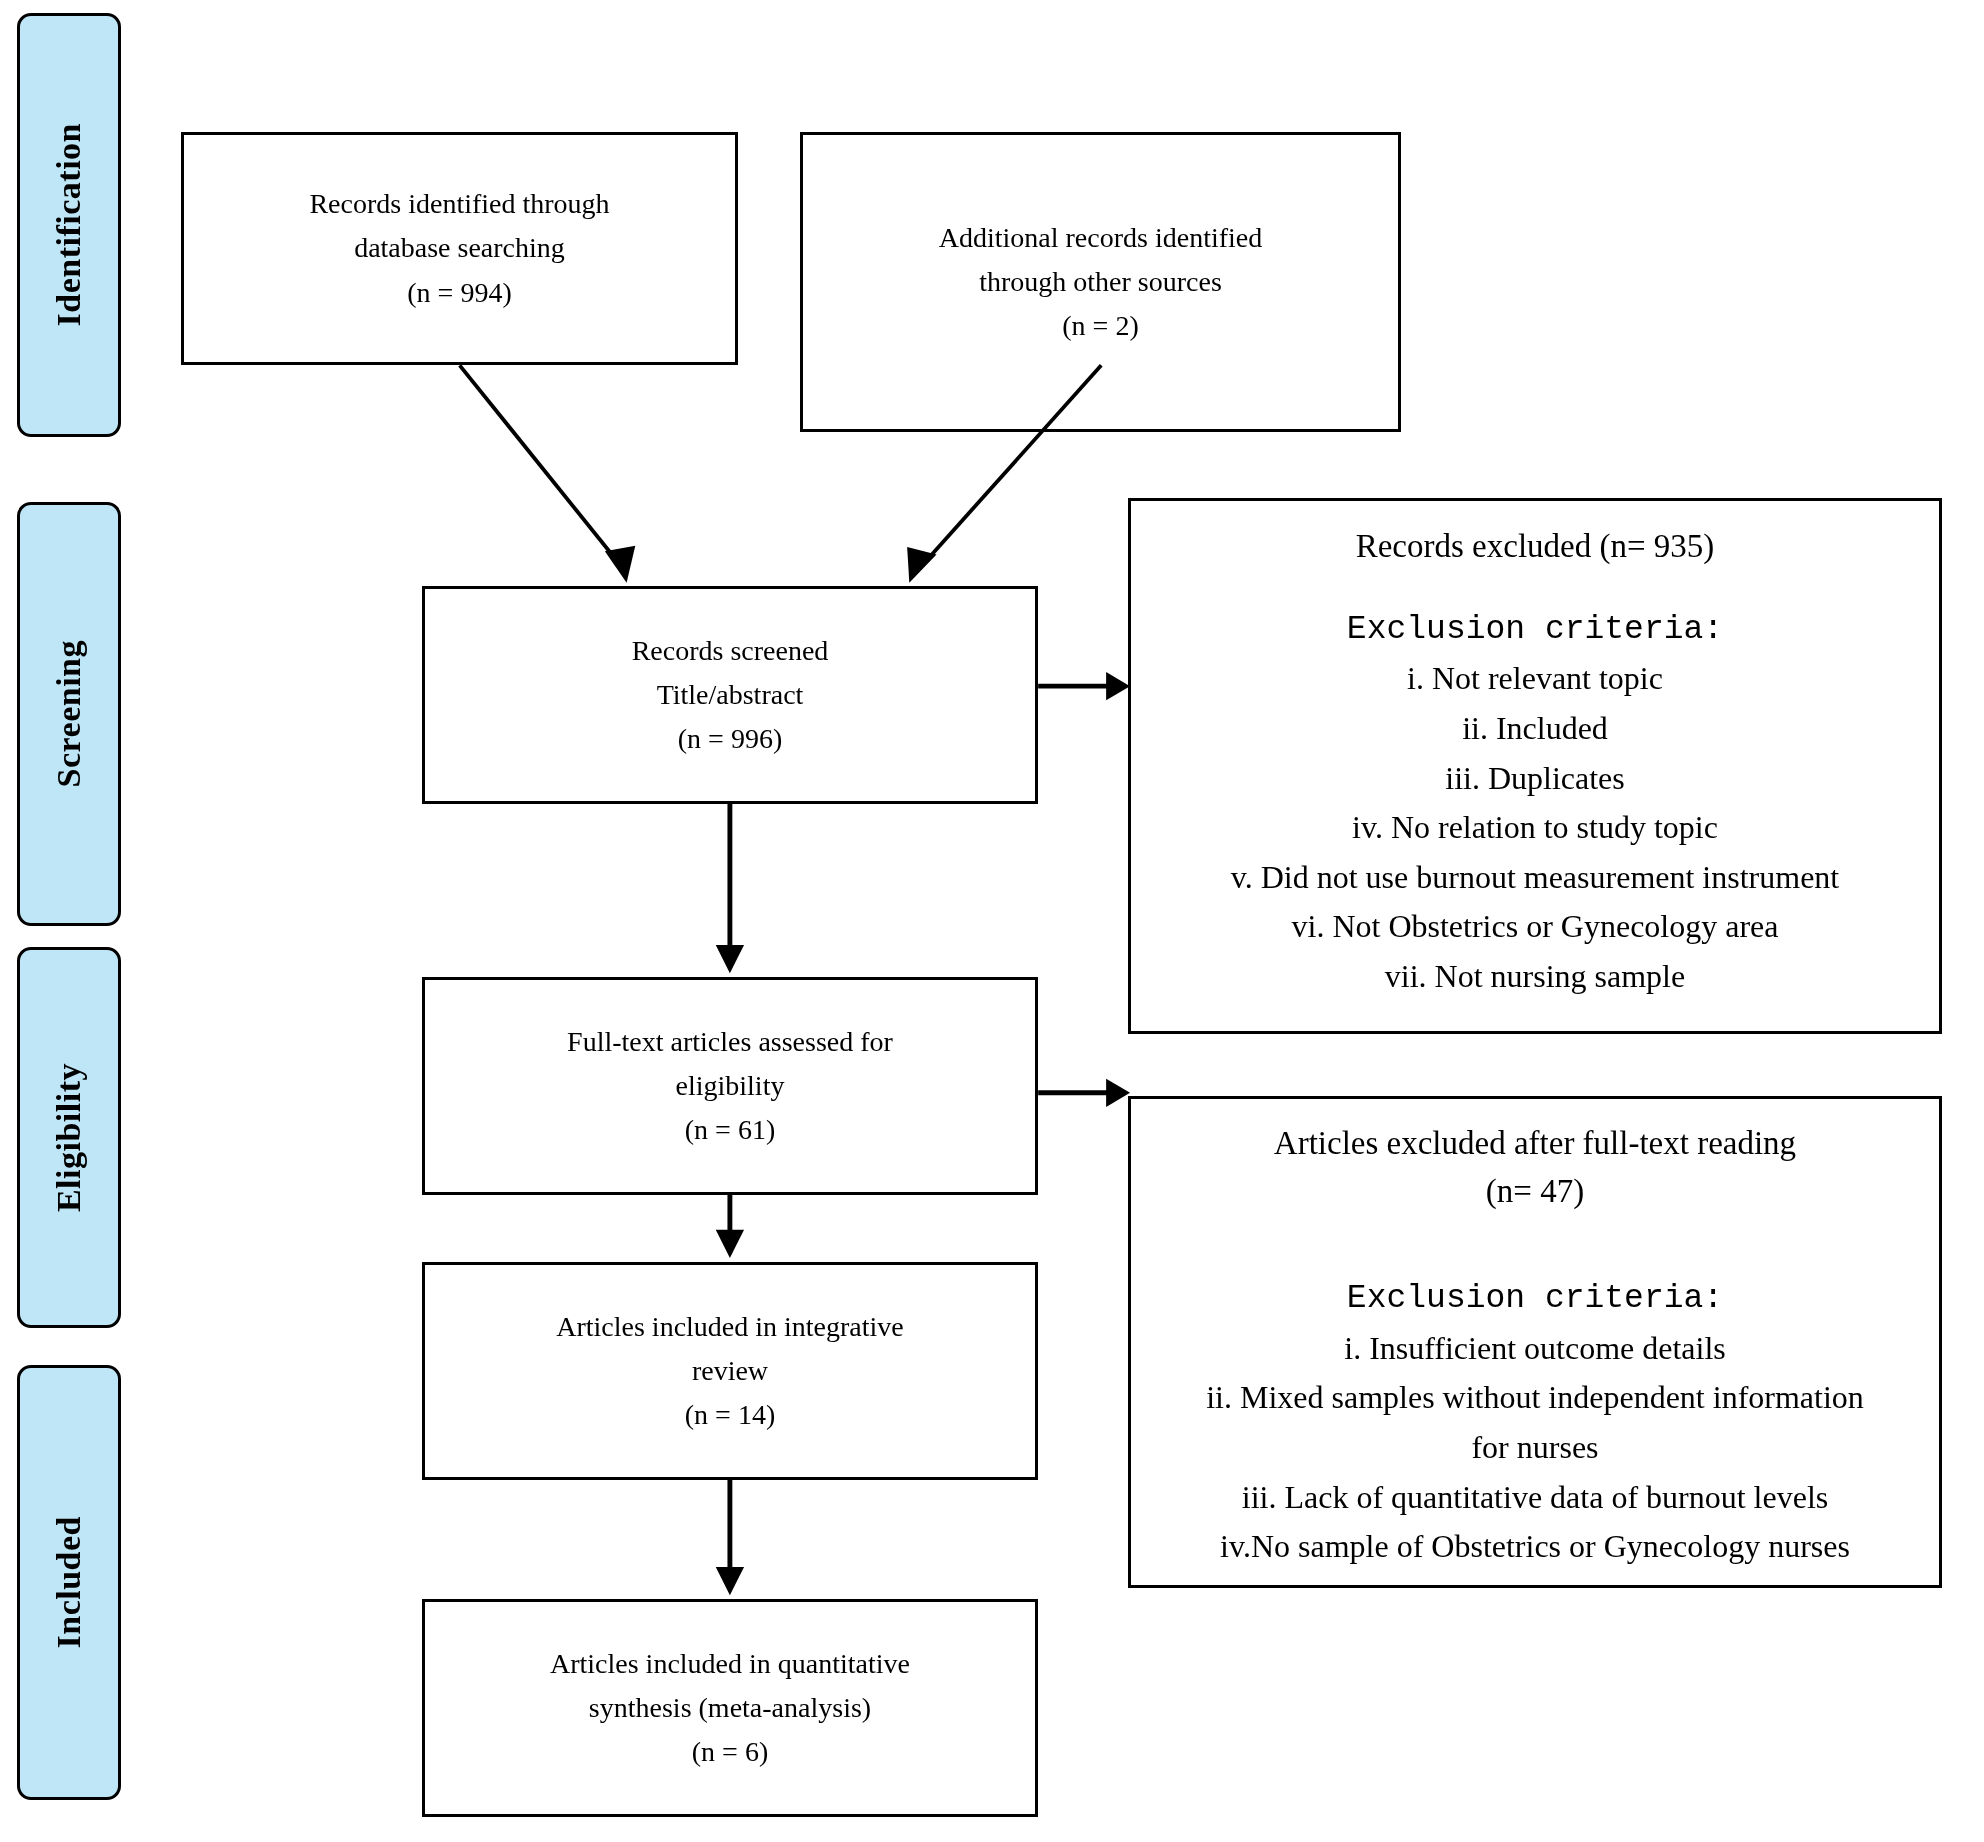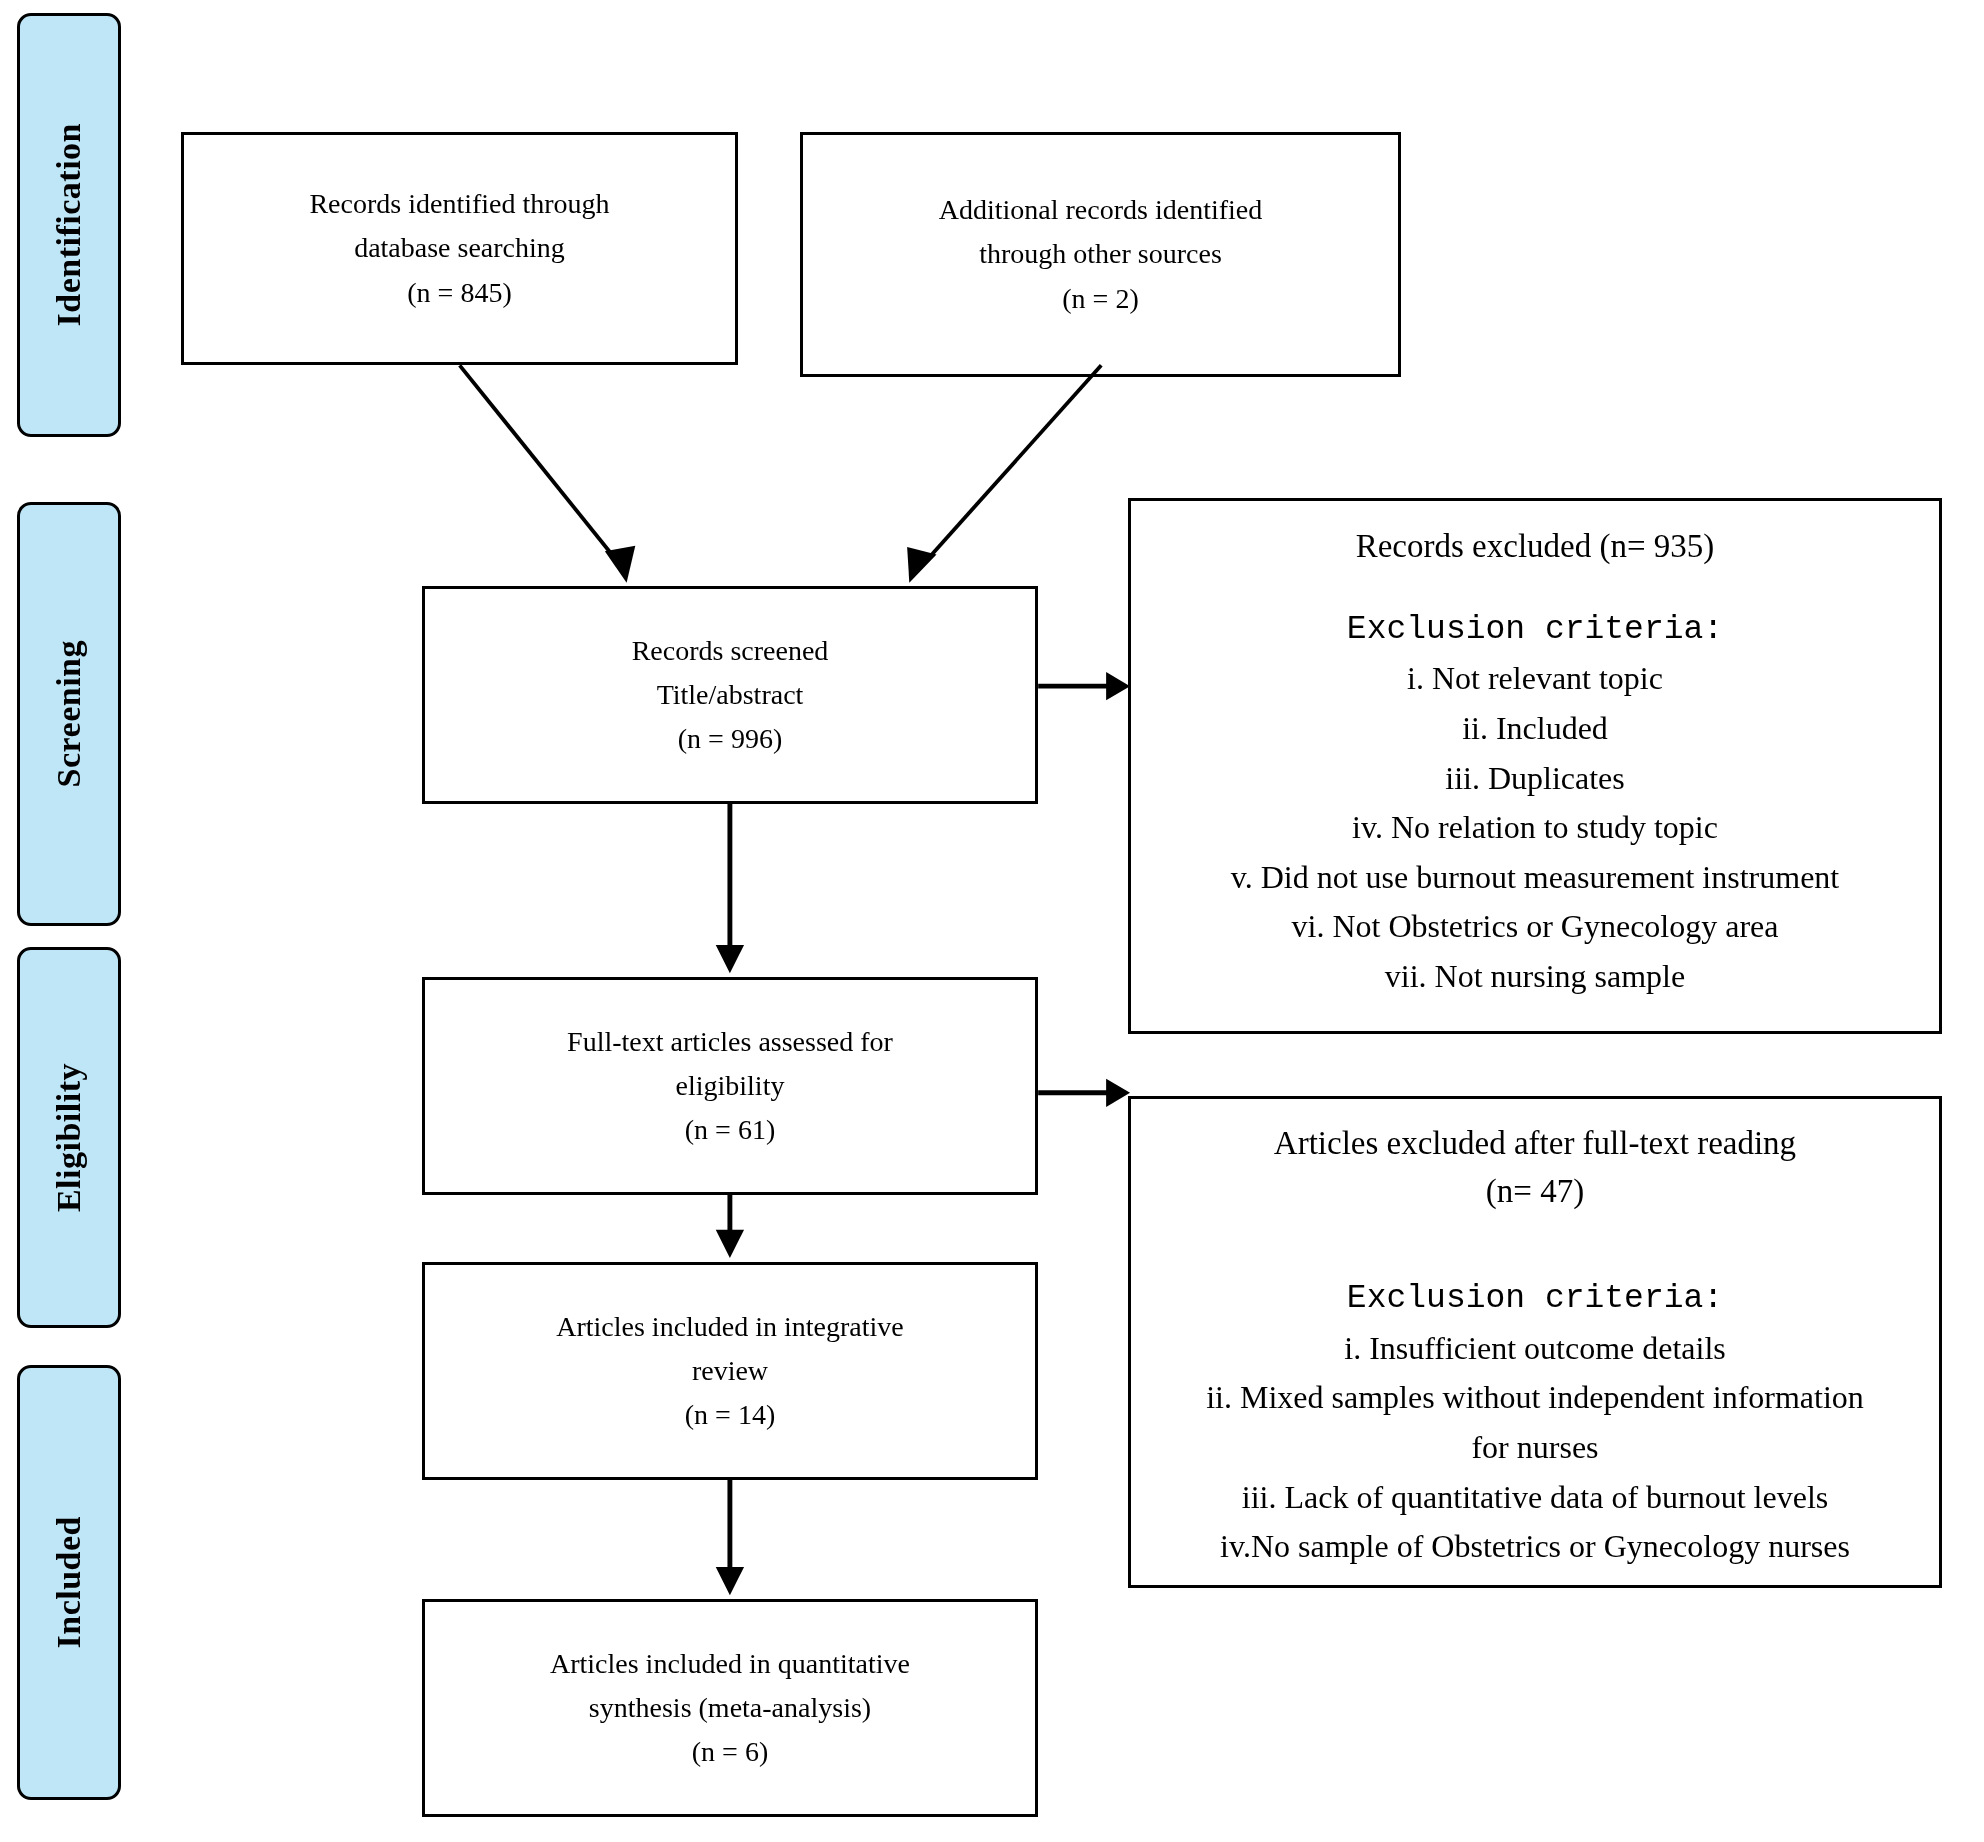--- a/index.html
+++ b/index.html
@@ -117,24 +117,24 @@
     <span class="stage-label">Eligibility</span>
   </div>
 
   <div class="stage-pill" style="left:17.4px; top:1365px; width:104px; height:435px;">
     <span class="stage-label">Included</span>
   </div>
 
   <div class="flow-box" style="left:181px; top:132px; width:557px; height:233px;">
     <span class="line">Records identified through</span>
     <span class="line">database searching</span>
-    <span class="line">(n = 845)</span>
-  </div>
-
-  <div class="flow-box" style="left:800px; top:132px; width:601px; height:245px;">
+    <span class="line">(n = 994)</span>
+  </div>
+
+  <div class="flow-box" style="left:800px; top:132px; width:601px; height:300px;">
     <span class="line">Additional records identified</span>
     <span class="line">through other sources</span>
     <span class="line">(n = 2)</span>
   </div>
 
   <div class="flow-box" style="left:422px; top:586px; width:616px; height:218px;">
     <span class="line">Records screened</span>
     <span class="line">Title/abstract</span>
     <span class="line">(n = 996)</span>
   </div>

